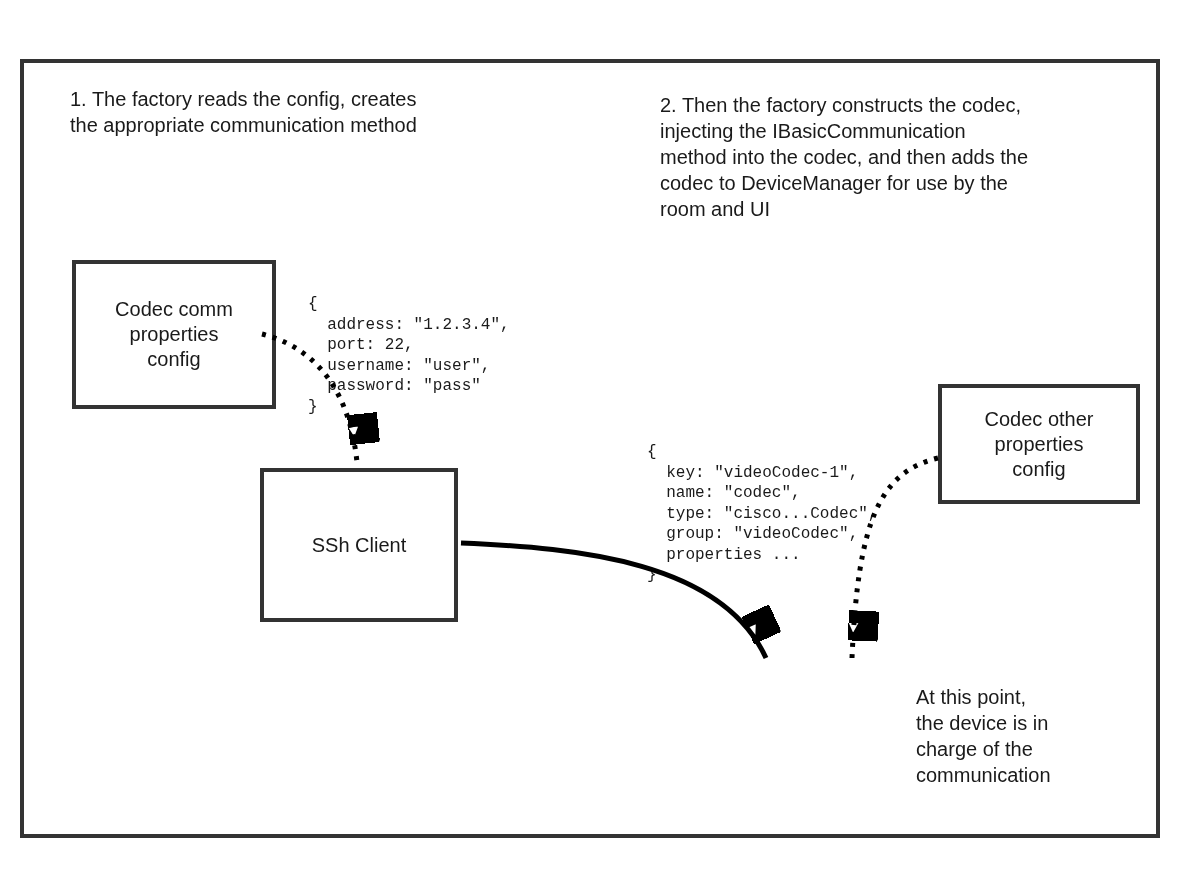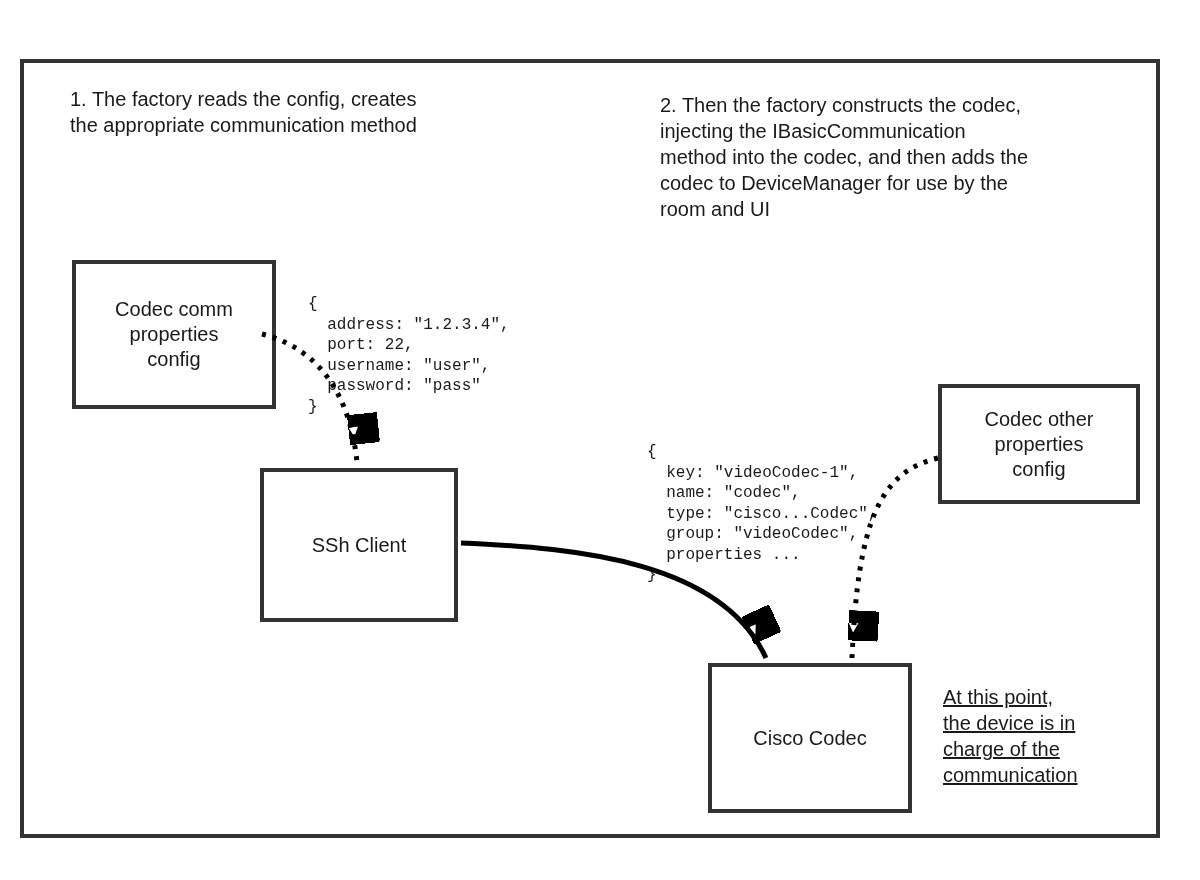--- a/index.html
+++ b/index.html
@@ -22,21 +22,21 @@
   }
   .note {
     position: absolute;
     font-size: 20px;
     line-height: 26px;
     white-space: pre-line;
     margin-left: 12px;
   }
   #note-step1 { left: 58px; top: 86px; width: 470px; }
   #note-step2 { left: 648px; top: 92px; width: 480px; }
-  #note-endpoint { left: 931px; top: 684px; width: 215px; text-decoration: underline; }
+  #note-endpoint { left: 904px; top: 684px; width: 215px; }
   .node {
     position: absolute;
     border: 4px solid #333333;
     box-sizing: border-box;
     background: #ffffff;
     display: flex;
     align-items: center;
     justify-content: center;
     text-align: center;
     font-size: 20px;
@@ -96,23 +96,20 @@
   <div class="node" id="node-ssh-client">
     <span class="node-label">SSh Client</span>
   </div>
 
   <div class="node" id="node-codec-other-config">
     <span class="node-label">Codec other
 properties
 config</span>
   </div>
 
-  <div class="node" id="node-cisco-codec">
-    <span class="node-label">Cisco Codec</span>
-  </div>
 
   <pre class="code" id="code-comm">{
   address: "1.2.3.4",
   port: 22,
   username: "user",
   password: "pass"
 }</pre>
 
   <pre class="code" id="code-codec">{
   key: "videoCodec-1",

